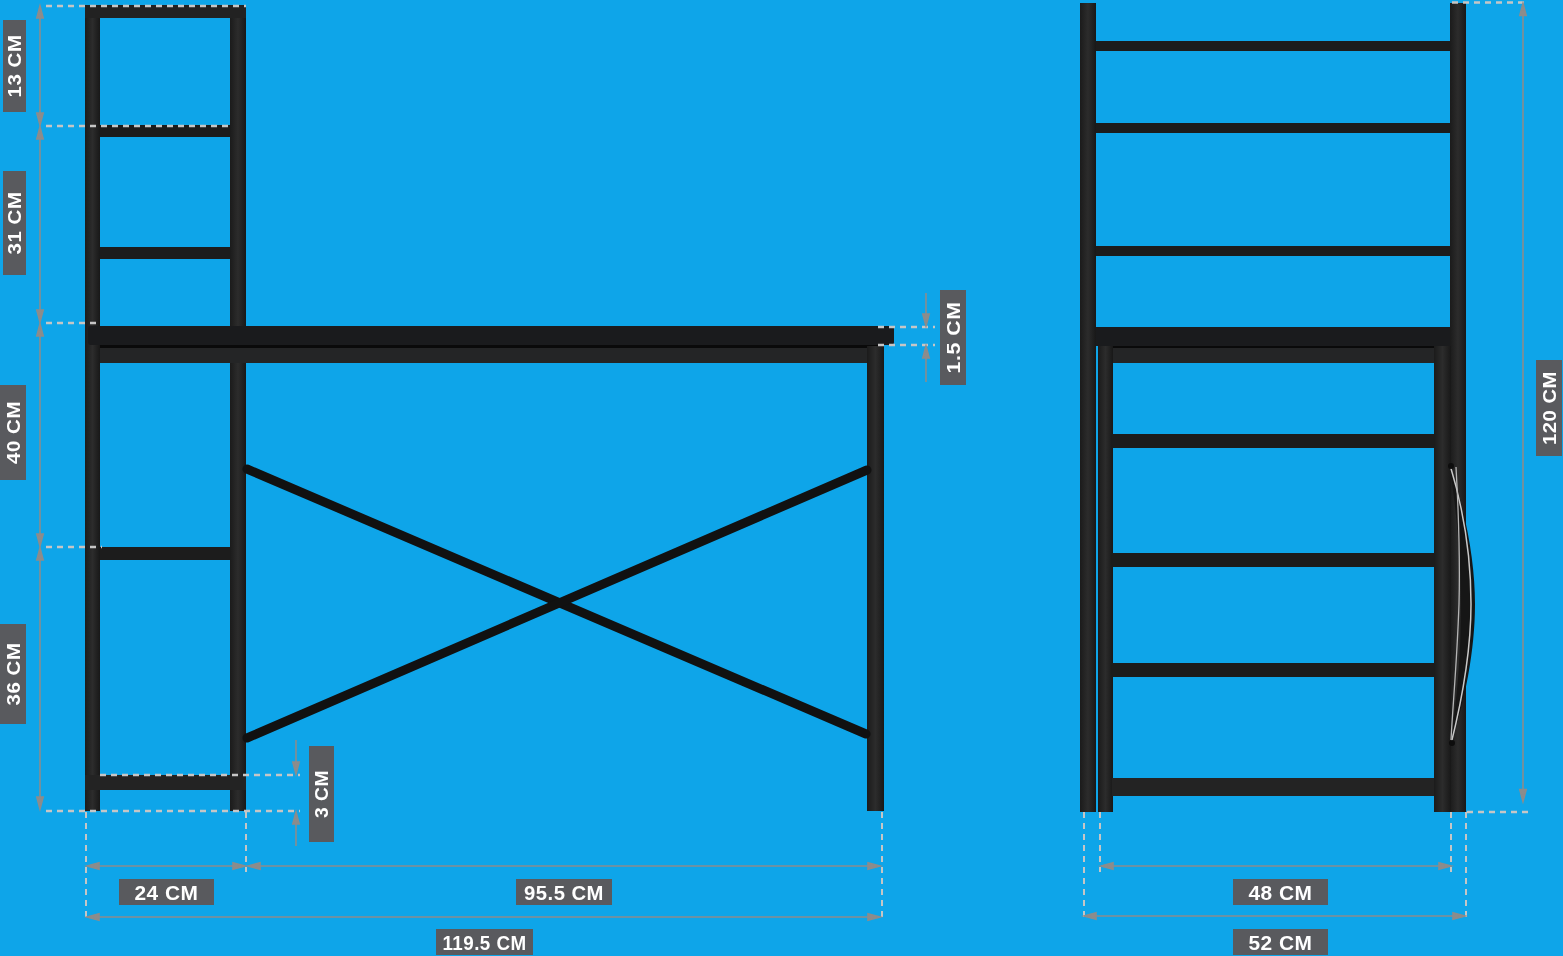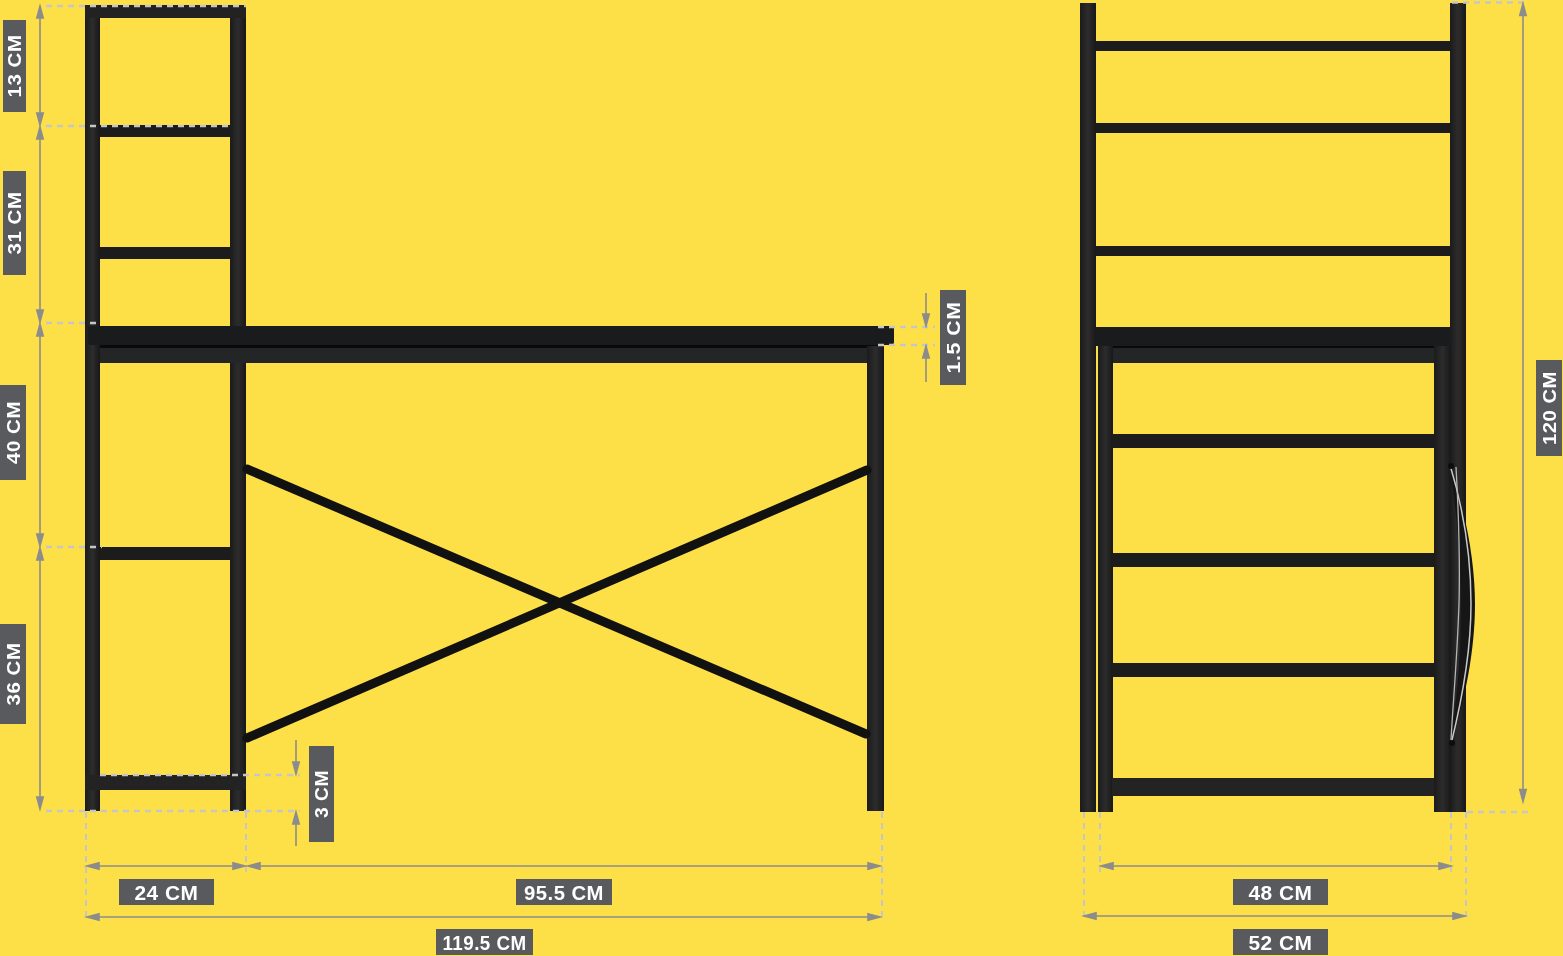--- a/index.html
+++ b/index.html
@@ -1,16 +1,16 @@
 <!DOCTYPE html>
 <html><head>
 <meta charset="utf-8">
 <style>
   html,body{margin:0;padding:0;background:#ffffff;}
-  #stage{position:relative;width:1563px;height:956px;background:#fde047;overflow:hidden;
+  #stage{position:relative;width:1563px;height:956px;background:#0ea5e9;overflow:hidden;
          font-family:"Liberation Sans", sans-serif;}
   svg text{font-family:"Liberation Sans", sans-serif;font-weight:bold;fill:#ffffff;}
 </style>
 </head>
 <body>
 <div id="stage">
 <svg width="1563" height="956" viewBox="0 0 1563 956" xmlns="http://www.w3.org/2000/svg">
   <defs>
     <linearGradient id="postg" x1="0" y1="0" x2="1" y2="0">
       <stop offset="0" stop-color="#1b1b1b"></stop>

